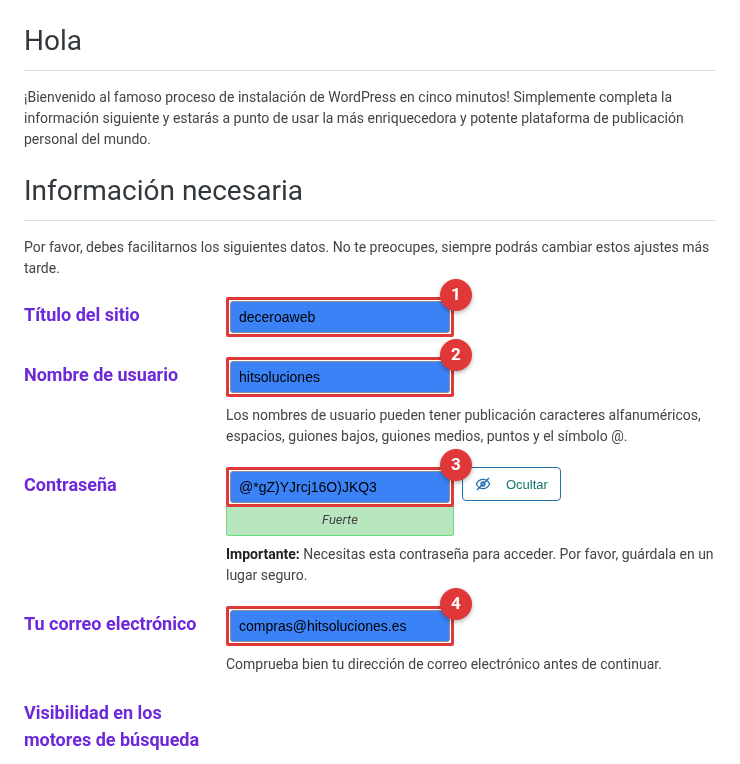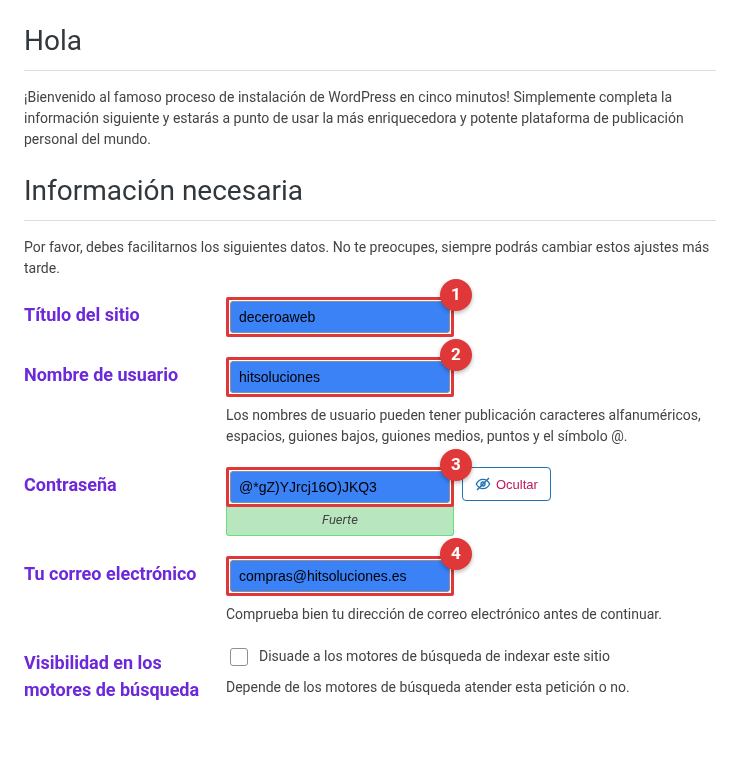--- a/index.html
+++ b/index.html
@@ -54,25 +54,25 @@
   .red-outline{
     border:3px solid #e03838;
     border-radius:2px;
     padding:1px;
     display:inline-block;
   }
   .pw-row{display:flex;align-items:flex-start;}
   .btn-hide{
     display:inline-flex;
     align-items:center;
-    gap:5px;
+    gap:15px;
     height:34px;
     border:1px solid #2271b1;
     background:#fff;
-    color:#be185d;
+    color:#0f766e;
     border-radius:4px;
     padding:0 12px;
     font-size:13px;
     margin-left:8px;
     cursor:pointer;
   }
   .strength{
     box-sizing:border-box;
     width:228px;
     text-align:center;
@@ -172,43 +172,39 @@
       </span>
       <button type="button" class="btn-hide">
         <svg class="eye-icon" viewBox="0 0 24 24" fill="none" stroke="#2271b1" stroke-width="2">
           <path d="M2 12s3.5-7 10-7 10 7 10 7-3.5 7-10 7S2 12 2 12z"></path>
           <circle cx="12" cy="12" r="3"></circle>
           <line x1="3" y1="21" x2="21" y2="3"></line>
         </svg>
         <span>Ocultar</span>
       </button>
     </div>
+    <div class="desc">
+      <strong>Importante:</strong><span> Necesitas esta contraseña para acceder. Por favor, guárdala en un lugar seguro.</span>
+    </div>
   </div>
 </div>
 
 <div class="form-row">
   <div class="form-label">Tu correo electrónico</div>
   <div class="form-field">
     <span class="input-wrap">
       <span class="red-outline">
         <input class="text" type="text" value="compras@hitsoluciones.es" style="">
       </span>
       <span class="badge">4</span>
     </span>
     <div class="desc">Comprueba bien tu dirección de correo electrónico antes de continuar.</div>
   </div>
 </div>
 
 <div class="form-row">
   <div class="form-label">Visibilidad en los motores de búsqueda</div>
-  <div class="form-field">
-    <div class="checkbox-row">
-      <input type="checkbox" style="">
-      <span>Disuade a los motores de búsqueda de indexar este sitio</span>
-    </div>
-    <div class="desc">Depende de los motores de búsqueda atender esta petición o no.</div>
-  </div>
 </div>
 
 <div>
   
   
 </div>
 
 </body></html>

